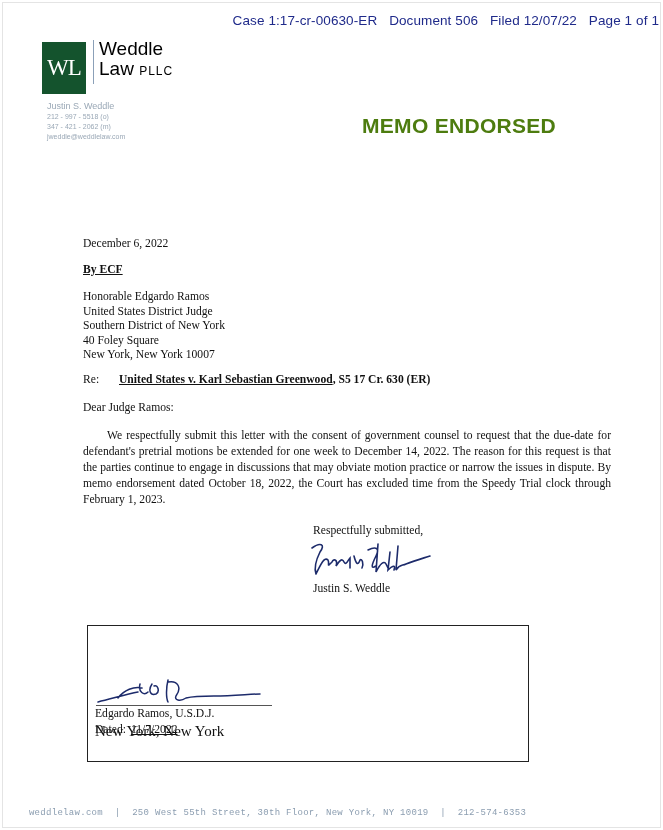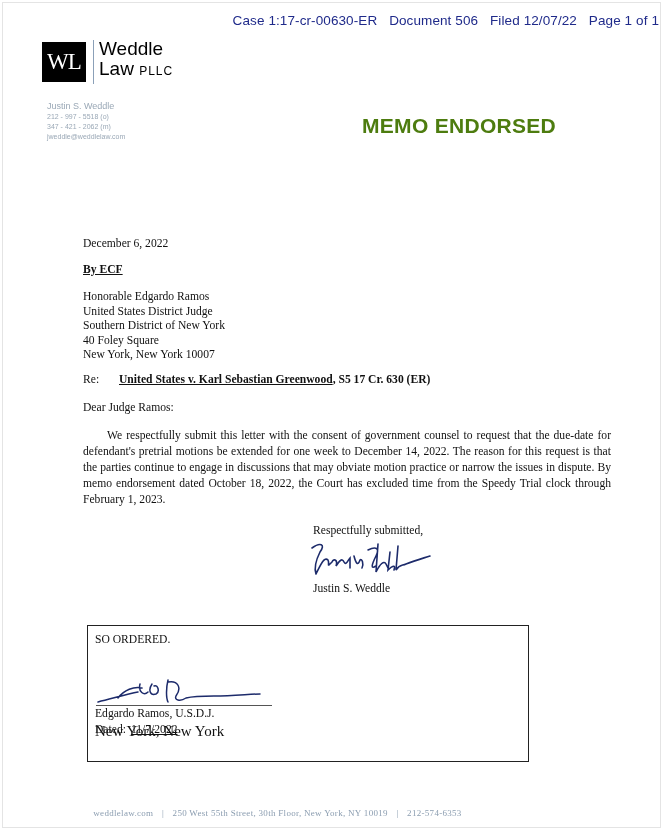--- a/index.html
+++ b/index.html
@@ -17,22 +17,22 @@
   .ecf-header {
     position: absolute; left: 0; top: 13px; width: 663px;
     text-align: right;
     font-family: "Liberation Sans", sans-serif;
     font-size: 13.5px; color: #1f2a8a; letter-spacing: 0.1px;
   }
   .ecf-header span { margin: 0 4px; }
 
   .logo { position: absolute; left: 42px; top: 40px; height: 44px; }
   .logo-mark {
-    position: absolute; left: 0; top: 2px; width: 44px; height: 40px;
-    background: #000000; color: #fff;
+    position: absolute; left: 0; top: 2px; width: 44px; height: 52px;
+    background: #14532d; color: #fff;
     font-family: "Liberation Serif", serif; font-size: 23px; letter-spacing: -1px;
     display: flex; align-items: center; justify-content: center;
   }
   .logo-divider { position: absolute; left: 51px; top: 0; width: 1px; height: 44px; background: #8ba0b8; }
   .logo-name {
     position: absolute; left: 57px; top: -1px;
     font-family: "Liberation Sans", sans-serif; font-size: 19px; color: #000000; line-height: 20px;
     white-space: nowrap;
   }
   .logo-name .pllc { font-size: 12px; letter-spacing: 1px; }
@@ -74,21 +74,21 @@
   .order-text { position: absolute; left: 7px; top: 6px; font-size: 11.6px; line-height: 16px; }
   .judge-sig { position: absolute; left: 6px; top: 46px; }
   .sig-line { position: absolute; left: 8px; top: 79px; width: 176px; border-top: 1px solid #555; }
   .judge-name { position: absolute; left: 7px; top: 81px; font-size: 11.6px; }
   .dated { position: absolute; left: 7px; top: 97px; font-size: 11.6px; }
   .dated .dval { text-decoration: underline; margin-left: 5px; padding-right: 14px; }
   .place { position: absolute; left: 7px; top: 97px; font-size: 15px; }
 
   .footer {
     position: absolute; left: 0; top: 808px; width: 555px; text-align: center;
-    font-family: Liberation Serif, serif; font-size: 9px; color: #8b9db0; letter-spacing: 0.3px;
+    font-family: Liberation Mono, monospace; font-size: 9px; color: #8b9db0; letter-spacing: 0.3px;
   }
   .footer .sep { margin: 0 6px; }
 </style>
 </head>
 <body>
 
 <div class="page-frame"></div>
 
 <div class="ecf-header">
   <span>Case 1:17-cr-00630-ER</span>
@@ -133,21 +133,20 @@
 <div class="closing">Respectfully submitted,</div>
 <div class="signature">
   <svg width="130" height="44" viewBox="0 0 130 44">
     <path d="M6 10 C14 4,20 6,14 14 C10 22,8 30,10 36 M10 36 C14 28,18 18,22 22 C24 26,20 30,26 24 C28 20,32 22,30 28 C34 22,36 20,38 24 C40 28,42 22,44 20 L44 30 M48 18 C50 26,52 28,54 22 C56 20,58 26,56 30 M62 12 C70 8,74 10,70 18 C66 26,64 32,70 28 M72 6 L70 34 C74 26,78 22,80 26 L82 30 M84 14 L82 32 C86 28,90 26,88 32 M92 8 L90 32 C94 26,96 28,100 26 C110 22,118 20,124 18" fill="none" stroke="#1d2b6b" stroke-width="1.6" stroke-linecap="round"></path>
   </svg>
 </div>
 <div class="signer">Justin S. Weddle</div>
 
 <div class="order-box">
   <div class="order-text">
-    <div>SO ORDERED.</div>
   </div>
   <div class="judge-sig">
     <svg width="170" height="36" viewBox="0 0 170 36">
       <path d="M4 30 C20 26,34 22,44 20 M24 26 C30 18,40 14,48 16 M46 12 C44 20,50 24,54 20 M58 12 C54 18,56 24,62 22 C66 20,64 12,60 14 M74 8 C72 16,72 26,74 30 M74 10 C84 8,88 16,82 24 C80 28,86 30,92 26 C100 24,110 24,120 24 C140 24,156 22,166 22" fill="none" stroke="#1d2b6b" stroke-width="1.5" stroke-linecap="round"></path>
     </svg>
   </div>
   <div class="sig-line"></div>
   <div class="judge-name">Edgardo Ramos, U.S.D.J.</div>
   <div class="dated">
     <span>Dated:</span><span class="dval">11/7/2022</span>

